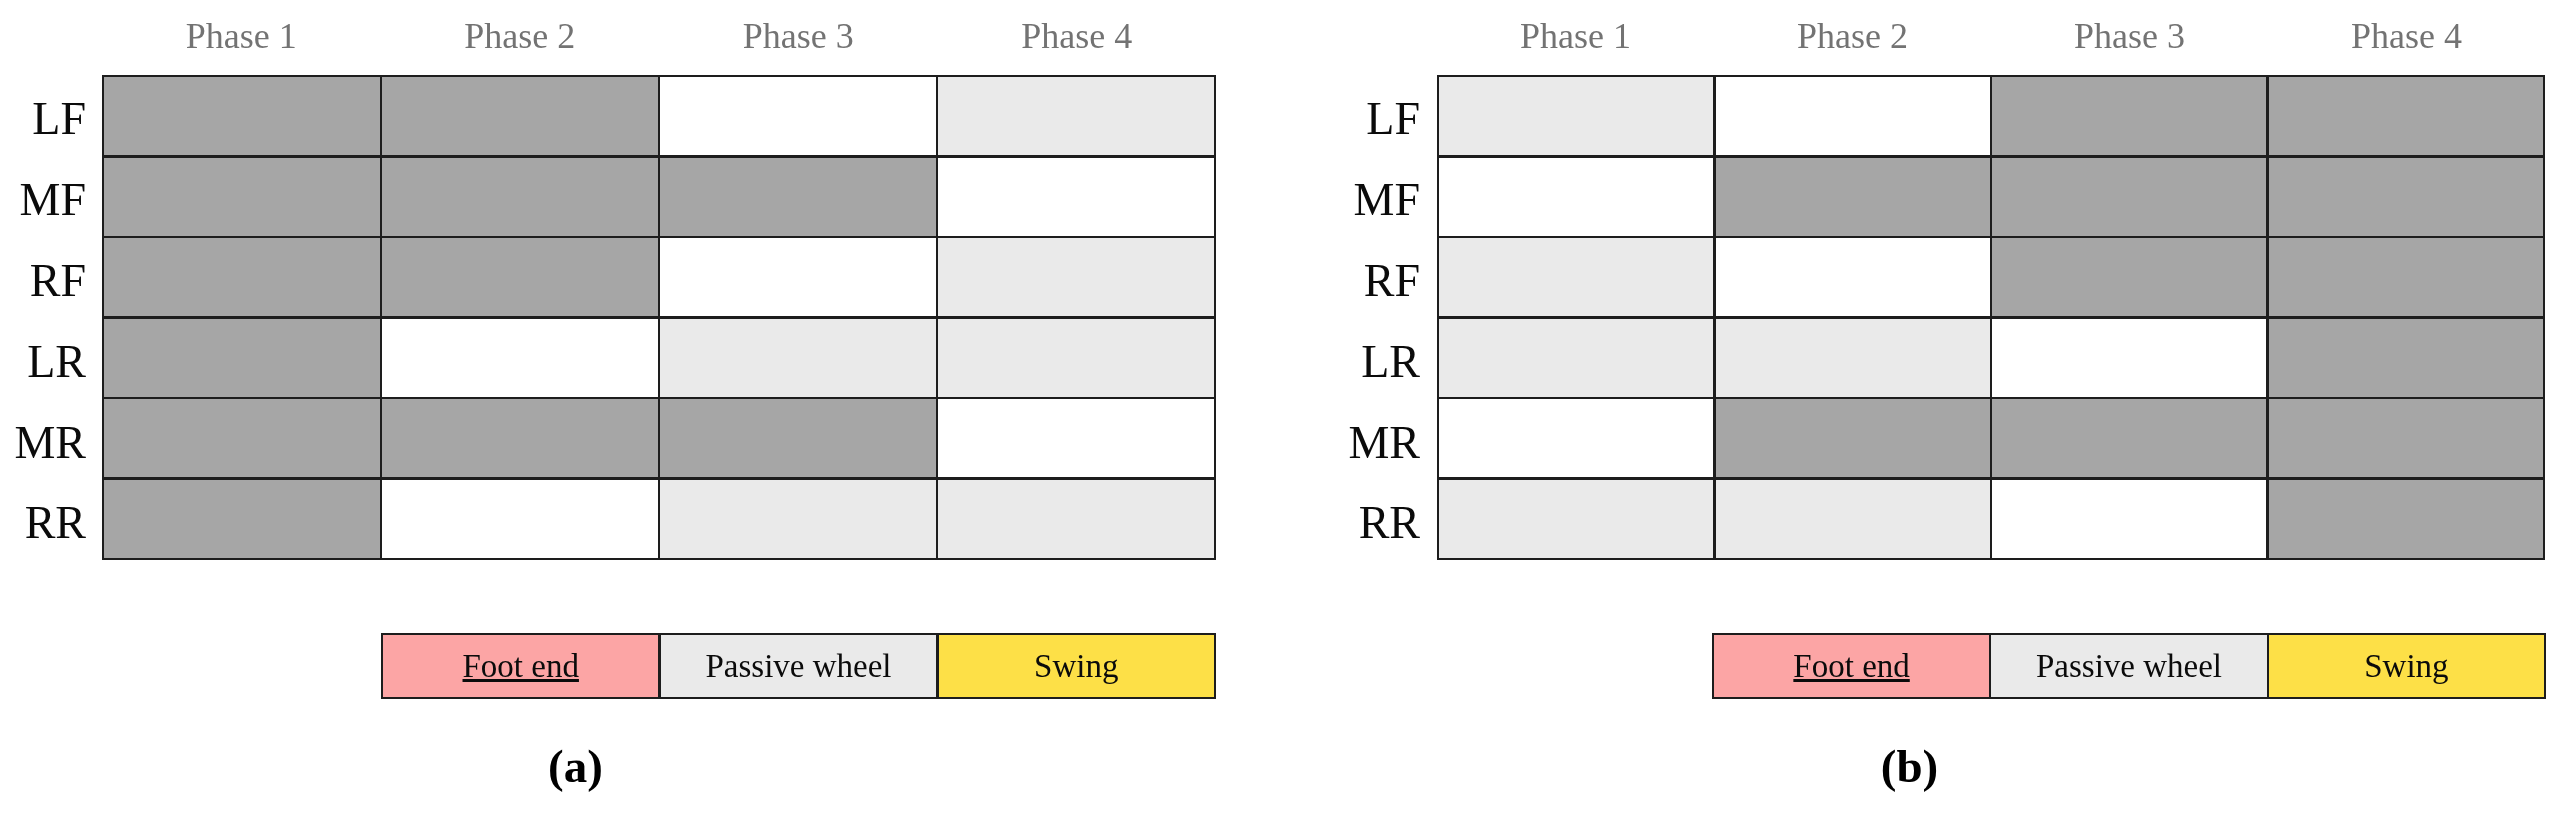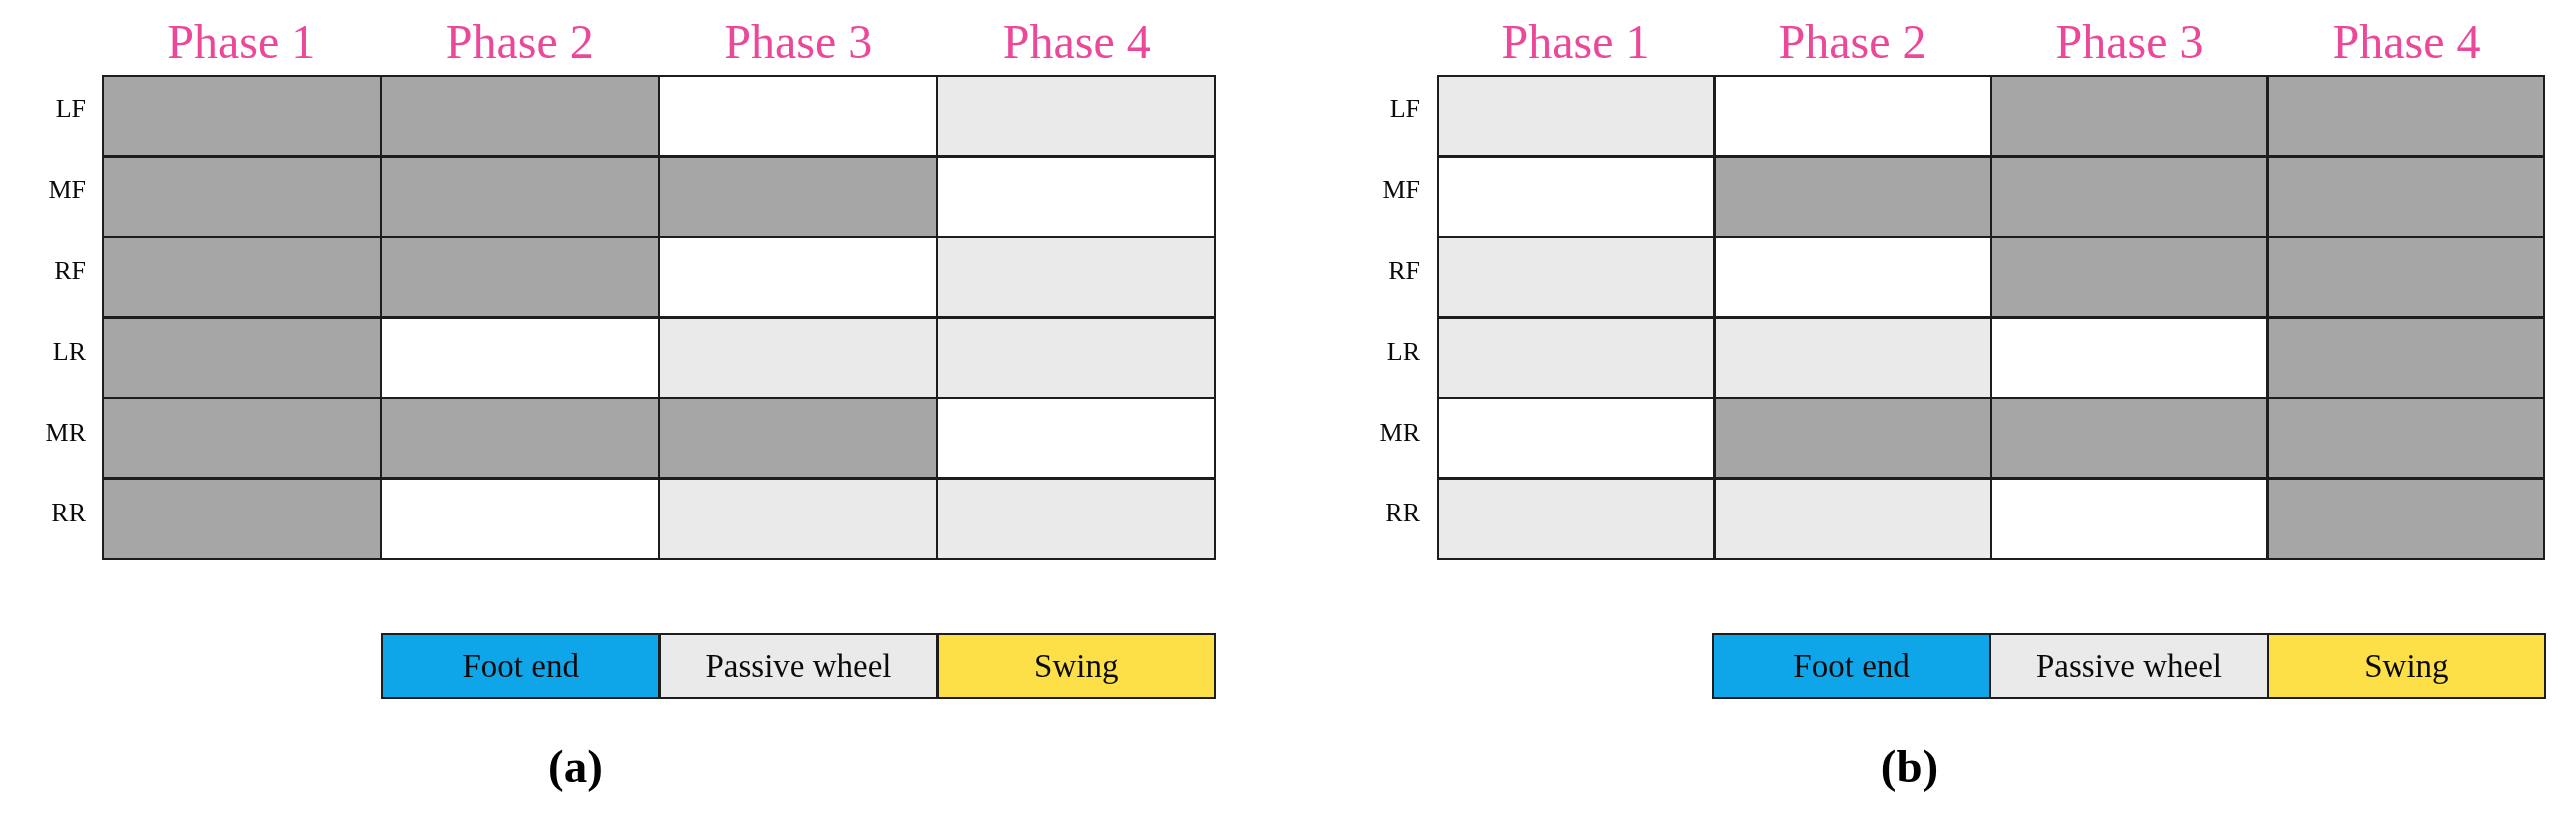--- a/index.html
+++ b/index.html
@@ -7,28 +7,28 @@
     width:2576px;height:815px;background:#ffffff;
     font-family:"Liberation Serif","DejaVu Serif",serif;
     position:relative;overflow:hidden;
   }
   .panel{position:absolute;top:0;}
   #panel-a{left:0;width:1288px;height:815px;}
   #panel-b{left:1288px;width:1288px;height:815px;}
 
   .col-headers{position:absolute;display:flex;}
   .col-header{
-    text-align:center;font-size:48px;color:#ec4899;
+    text-align:center;font-size:36px;color:#737373;
     line-height:1;white-space:nowrap;
   }
 
   .row-labels{position:absolute;}
   .row-label{
     position:absolute;text-align:right;
-    font-size:26px;color:#0b0b0b;line-height:1;white-space:nowrap;
+    font-size:46px;color:#0b0b0b;line-height:1;white-space:nowrap;
   }
 
   .grid{
     position:absolute;
     border:2.3px solid #1d1d1d;
     box-sizing:border-box;
     display:grid;
     background:#1d1d1d;
     gap:2.3px;
   }
@@ -43,21 +43,21 @@
     box-sizing:border-box;
     display:flex;
     background:#1d1d1d;
     gap:2.3px;
   }
   .legend-cell{
     display:flex;align-items:center;justify-content:center;
     font-size:33px;color:#0b0b0b;white-space:nowrap;
     box-sizing:border-box;
   }
-  .legend-cell.dark{background:#0ea5e9;}
+  .legend-cell.dark{background:#fca5a5;text-decoration:underline;}
   .legend-cell.light{background:#eaeaea;}
   .legend-cell.white{background:#fde047;}
 
   .caption{
     position:absolute;text-align:center;
     font-size:47px;font-weight:bold;color:#000;
     line-height:1;white-space:nowrap;
   }
 </style>
 </head>

